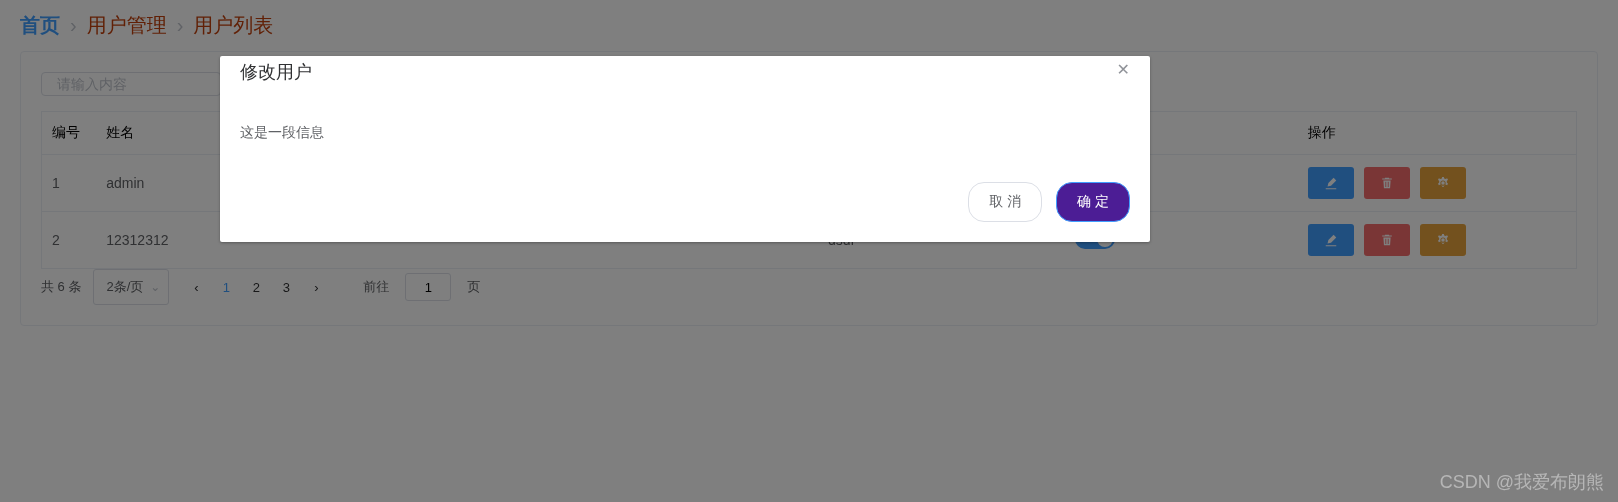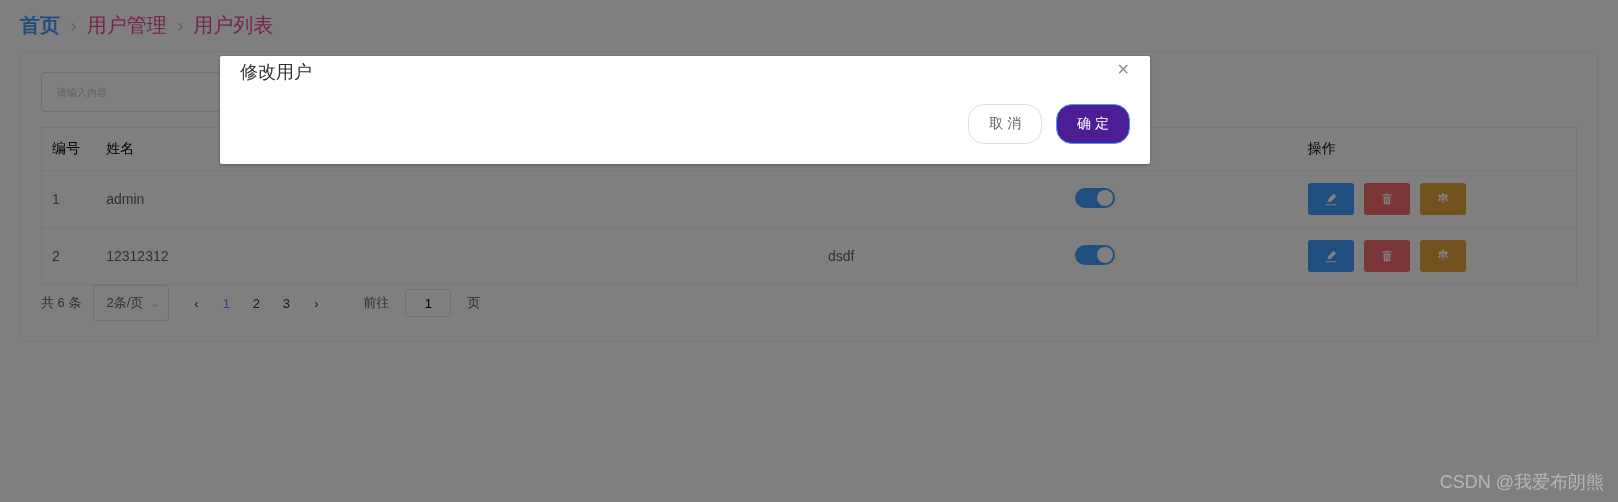--- a/index.html
+++ b/index.html
@@ -15,36 +15,36 @@
     }
     .breadcrumb {
       padding: 12px 20px;
       display: flex;
       align-items: center;
       gap: 10px;
       font-size: 20px;
     }
     .breadcrumb .home { color: #409eff; font-weight: 700; }
     .breadcrumb .sep { color: #c0c4cc; }
-    .breadcrumb .item { color: #ec4899; }
+    .breadcrumb .item { color: #c2410c; }
     .card {
       margin: 0 20px;
       border: 1px solid #ebeef5;
       background: #fff;
       border-radius: 4px;
       padding: 20px;
     }
     .search-row { margin-bottom: 15px; }
     .search-input {
       width: 180px;
-      height: 40px;
+      height: 24px;
       padding: 8px 15px;
       border: 1px solid #dcdfe6;
       border-radius: 4px;
-      font-size: 10px;
+      font-size: 14px;
       color: #606266;
     }
     .search-input::placeholder { color: #c0c4cc; }
     .table { width: 100%; border-collapse: collapse; border: 1px solid #ebeef5; }
     .table th, .table td {
       padding: 12px 10px;
       text-align: left;
       border-bottom: 1px solid #ebeef5;
       font-size: 14px;
       color: #606266;
@@ -226,19 +226,20 @@
   </div>
 </div>
 
 <div class="mask"></div>
 
 <div class="dialog">
   <div class="dialog-header">
     <span class="dialog-title">修改用户</span>
     <button class="dialog-close"><span>✕</span></button>
   </div>
+  <div class="dialog-body">这是一段信息</div>
   <div class="dialog-footer">
     <button class="btn btn-default">取 消</button>
     <button class="btn btn-confirm">确 定</button>
   </div>
 </div>
 
 <div class="watermark">CSDN @我爱布朗熊</div>
 
 </body></html>

